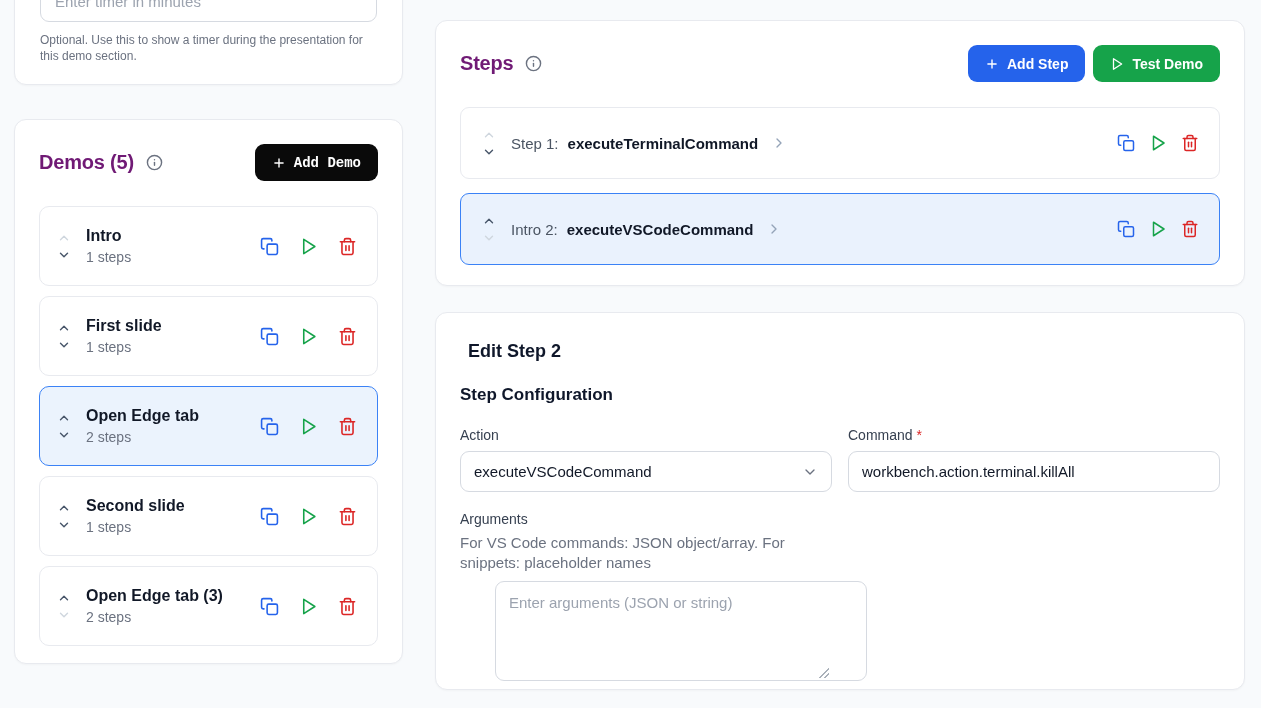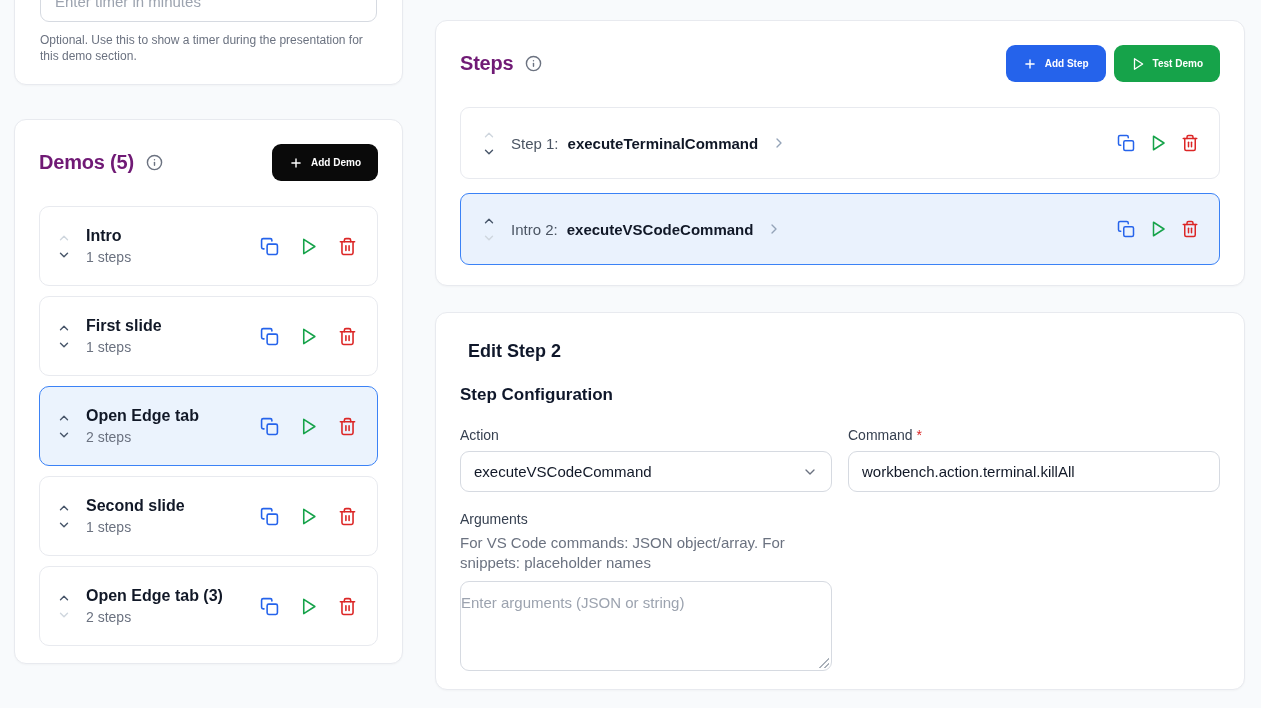--- a/index.html
+++ b/index.html
@@ -34,24 +34,24 @@
   
   .demos-card { left: 14px; top: 119px; width: 389px; height: 545px; padding: 24px; }
   .card-header { display: flex; align-items: center; justify-content: space-between; }
   .title-wrap { display: flex; align-items: center; gap: 12px; }
   .panel-title { font-size: 20px; font-weight: 700; color: #701a75; margin: 0; letter-spacing: -0.2px; }
   .info { color: #6b7280; display: flex; align-items: center; }
 
   .btn {
     display: inline-flex; align-items: center; justify-content: center; gap: 8px;
     border: none; border-radius: 9px; height: 37px; padding: 0 17px;
-    font-size: 10px; font-weight: 600; color: #fff; font-family: inherit; cursor: pointer;
+    font-size: 14px; font-weight: 600; color: #fff; font-family: inherit; cursor: pointer;
     white-space: nowrap;
   }
-  .btn-black { background: #0a0a0a; }
+  .btn-black { background: #0a0a0a; font-family: Liberation Mono, monospace; }
   .btn-blue  { background: #2563eb; }
   .btn-green { background: #16a34a; }
   .btn-group { display: flex; gap: 8px; }
 
   .demo-list { margin-top: 25px; display: flex; flex-direction: column; gap: 10px; }
   .demo-item {
     height: 80px; border: 1px solid #e8eaef; border-radius: 10px;
     display: flex; align-items: center; padding: 0 20px 0 16px; background: #fff;
   }
   .demo-item.selected { border: 1.5px solid #3b82f6; background: #ebf3fd; }
@@ -102,22 +102,23 @@
     padding: 0 13px; font-size: 15px; color: #111827;
     font-family: inherit; background: #fff; outline: none;
   }
   .select-box { display: flex; align-items: center; justify-content: space-between; cursor: pointer; }
   .select-chevron { color: #6b7280; display: flex; }
 
   .args-block { grid-column: 1; margin-top: 19px; }
   .args-help { font-size: 15px; line-height: 20px; color: #6b7280; margin: 6px 0 0; }
   .ta-wrap { position: relative; margin-top: 8px; }
   textarea.field {
-    height: 90px; padding: 11px 0; resize: none; display: block;
+    height: 100px; padding: 11px 13px; resize: none; display: block;
     line-height: 19px;
+    margin-left: 35px;
   }
   textarea.field::placeholder { color: #9ca3af; }
   .ta-wrap::after {
     content: ""; position: absolute; right: 3px; bottom: 3px; width: 11px; height: 11px;
     background: linear-gradient(135deg,
       transparent 0 52%, #aab1ba 52% 60%,
       transparent 60% 74%, #aab1ba 74% 82%, transparent 82%);
     pointer-events: none;
   }
 </style>

